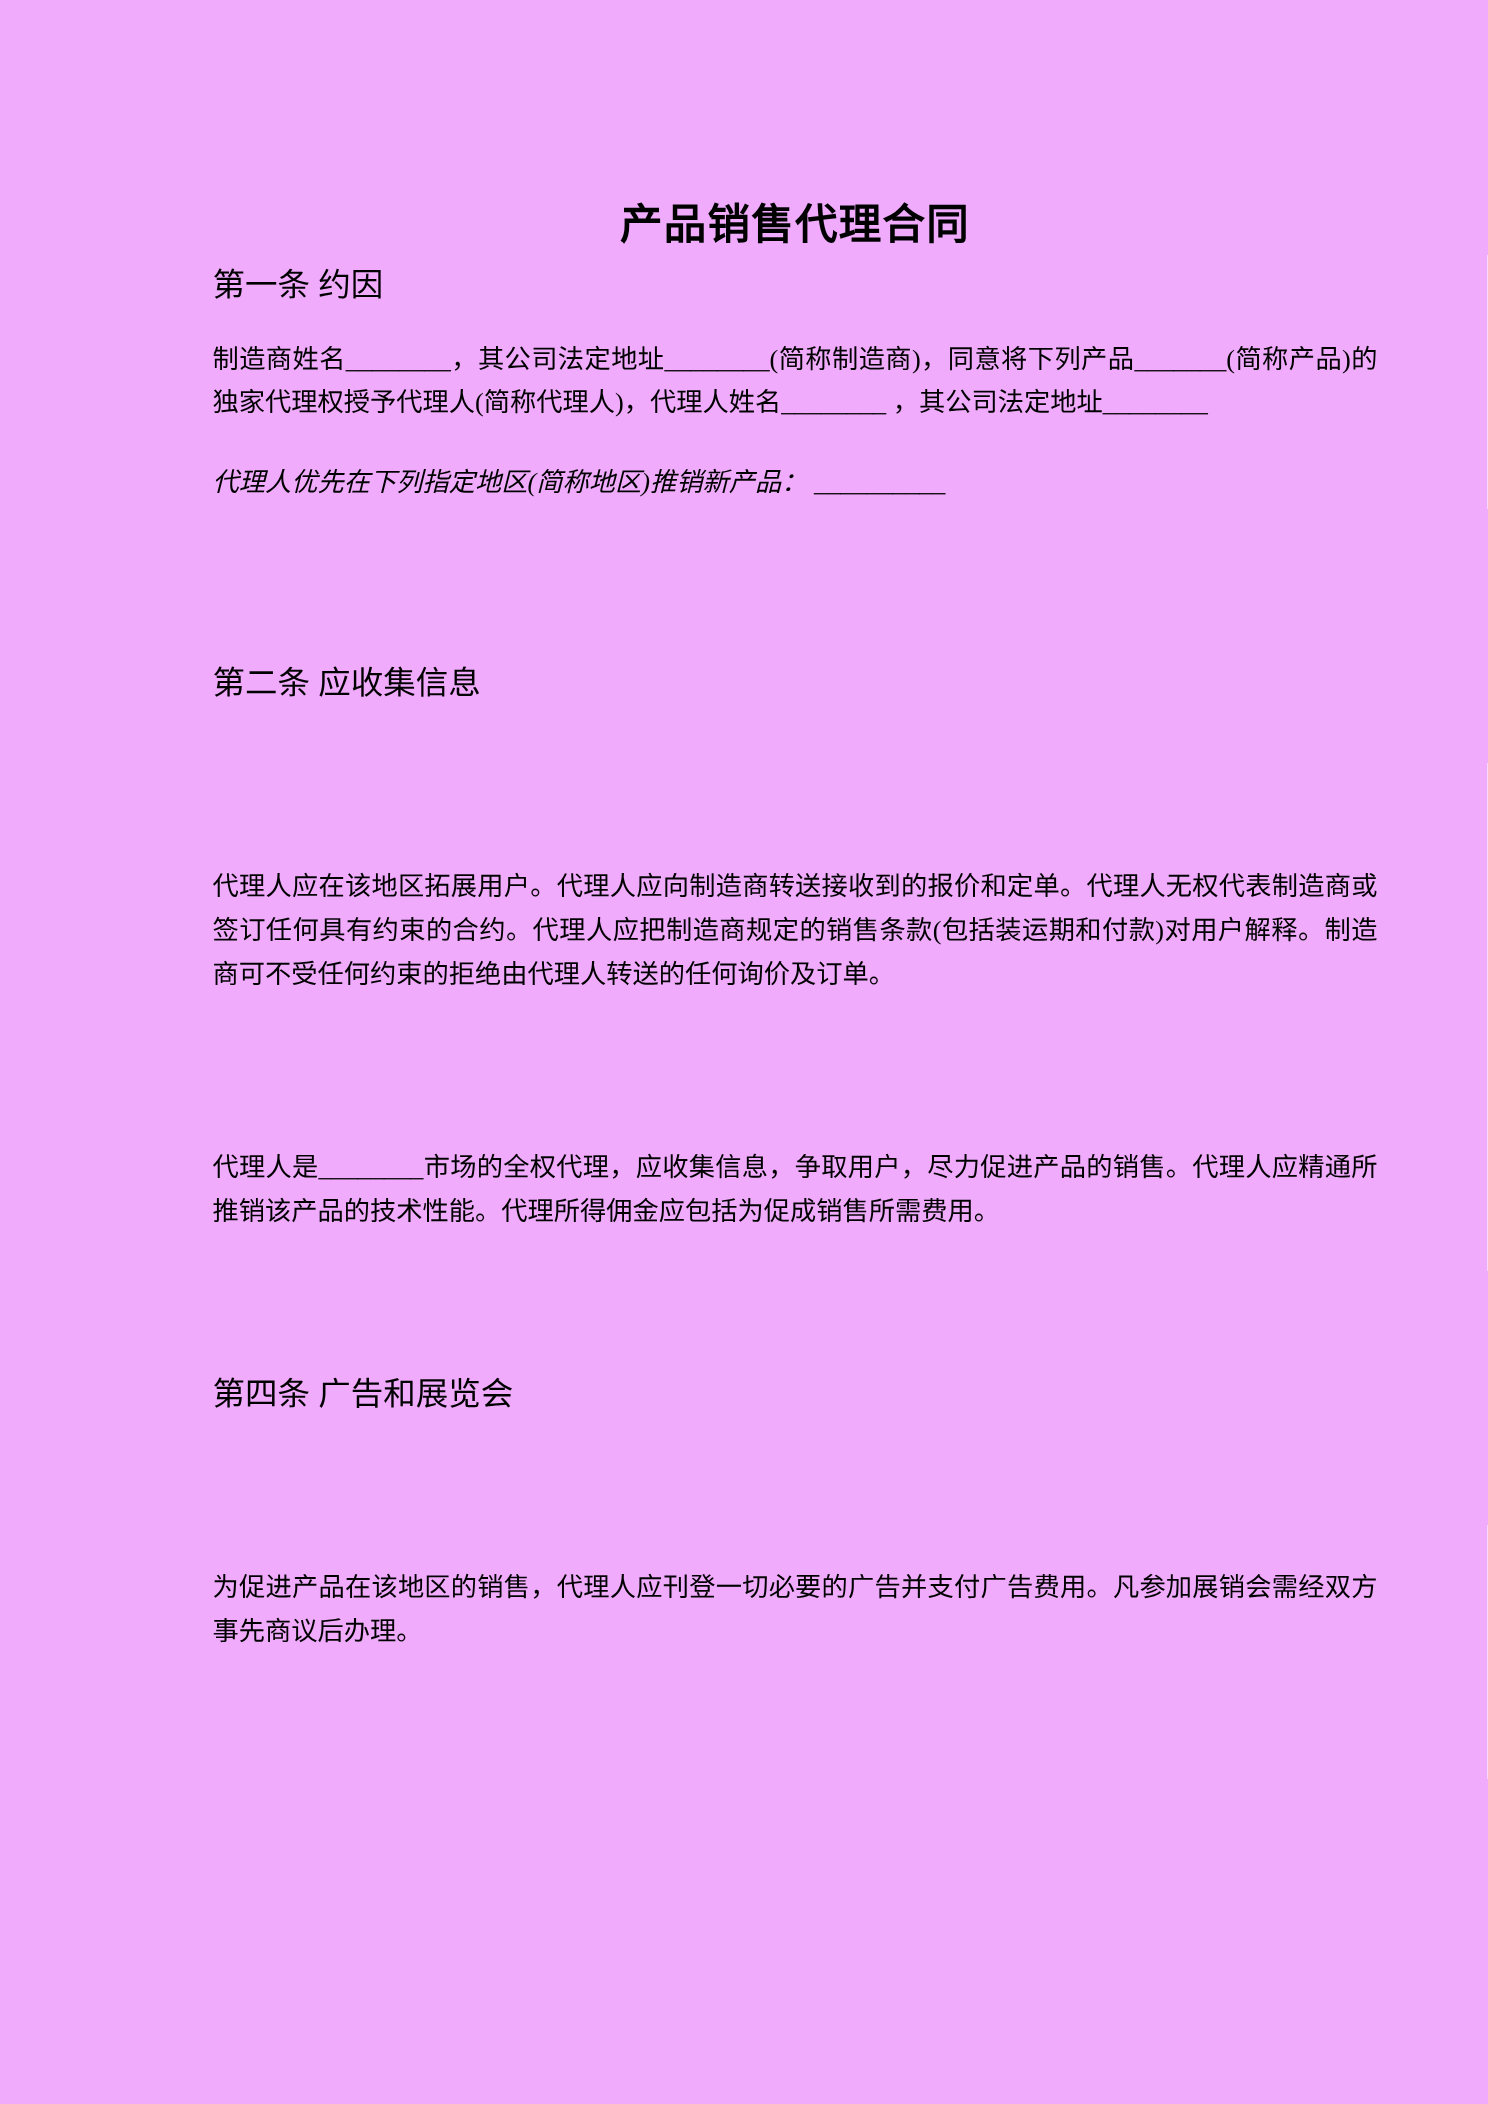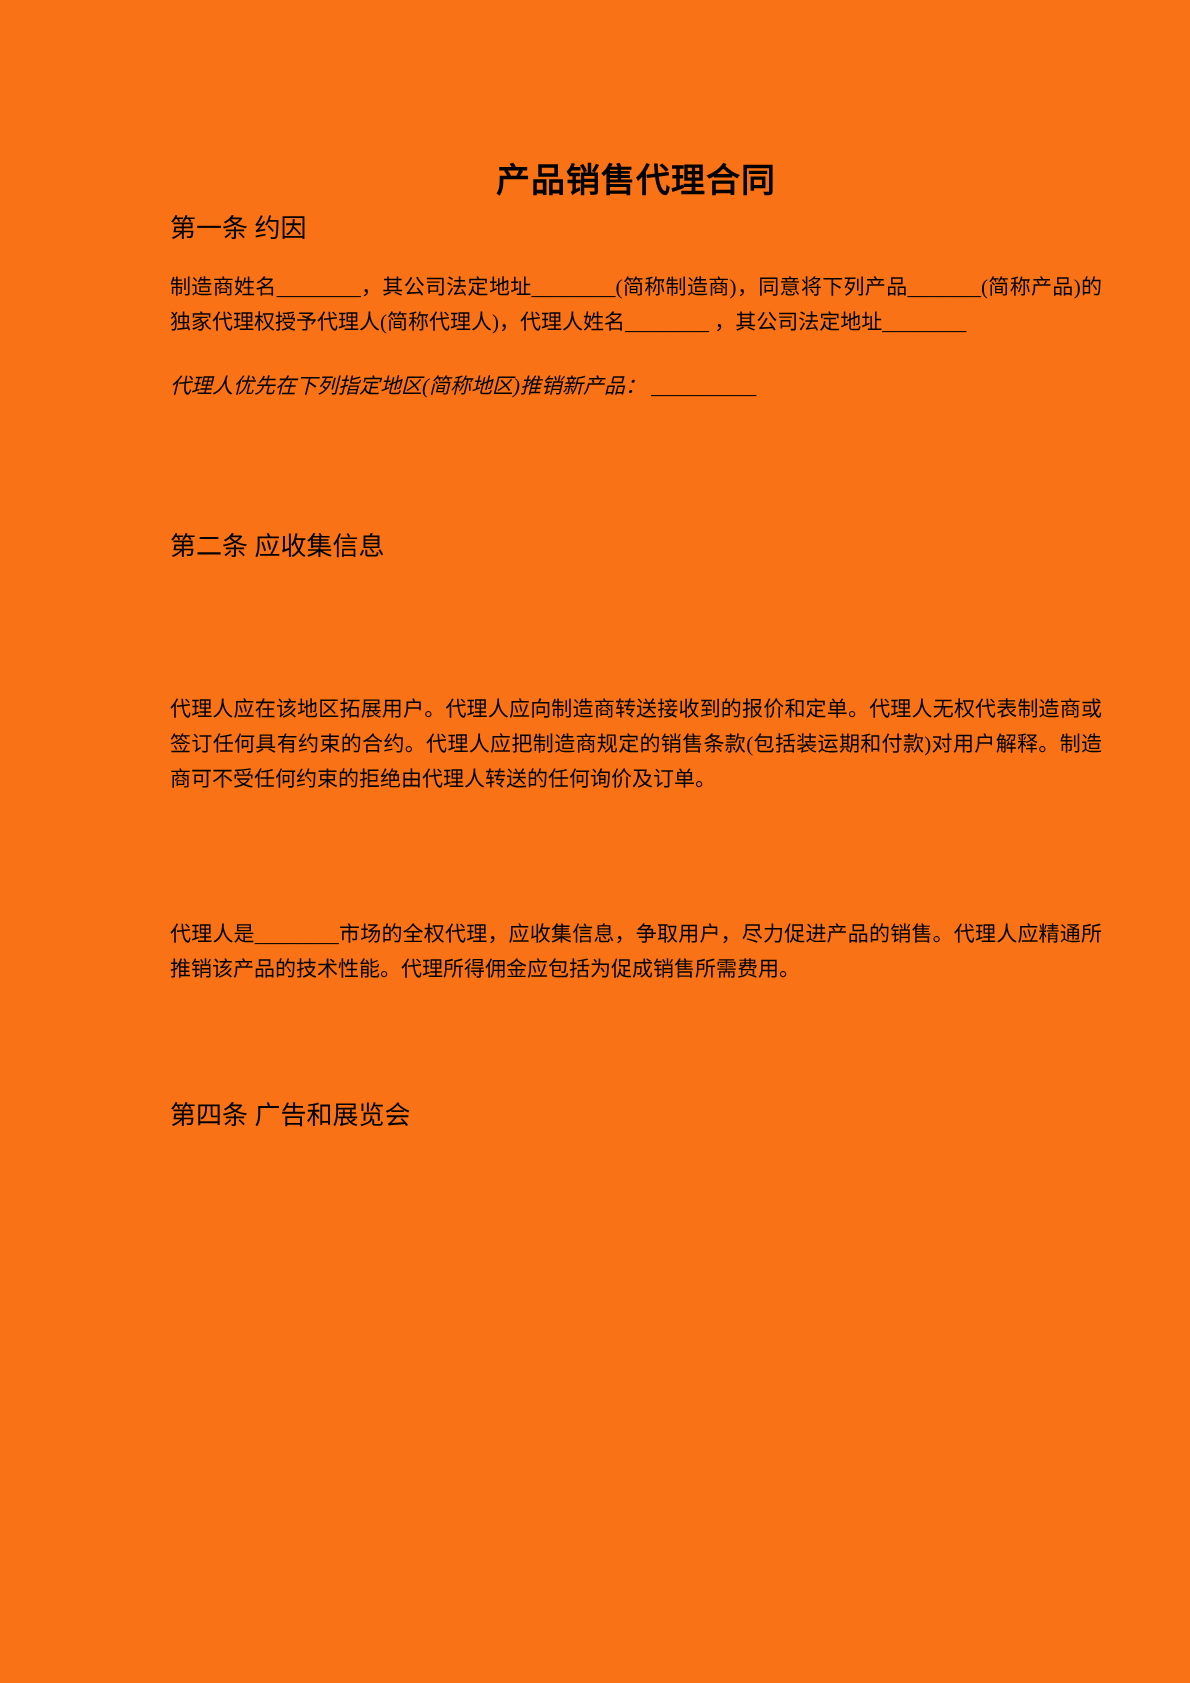--- a/index.html
+++ b/index.html
@@ -4,21 +4,21 @@
 <style>
   * { margin: 0; padding: 0; box-sizing: border-box; }
   html, body { background: #ffffff; }
   body { width: 1190px; }
 
   .page {
     position: relative;
     width: 1190px;
     height: 1683px;
     margin: 0 auto;
-    background: #f97316;
+    background: #f0abfc;
     color: #000000;
     font-family: "Liberation Serif", "DejaVu Serif", serif;
     font-size: 21px;
     line-height: 35px;
     padding: 158px 88px 0 170px;
     overflow: hidden;
   }
 
   .doc-title {
     font-size: 34px;
@@ -69,15 +69,16 @@
     <div class="section-heading mt-h2">第二条 应收集信息</div>
     <p class="para mt-p2">代理人应在该地区拓展用户。代理人应向制造商转送接收到的报价和定单。代理人无权代表制造商或签订任何具有约束的合约。代理人应把制造商规定的销售条款(包括装运期和付款)对用户解释。制造商可不受任何约束的拒绝由代理人转送的任何询价及订单。</p>
   </div>
 
   <div>
     <p class="para mt-p3">代理人是________市场的全权代理，应收集信息，争取用户，尽力促进产品的销售。代理人应精通所推销该产品的技术性能。代理所得佣金应包括为促成销售所需费用。</p>
   </div>
 
   <div>
     <div class="section-heading mt-h4">第四条 广告和展览会</div>
+    <p class="para mt-p4">为促进产品在该地区的销售，代理人应刊登一切必要的广告并支付广告费用。凡参加展销会需经双方事先商议后办理。</p>
   </div>
 
 </div>
 
 </body></html>

